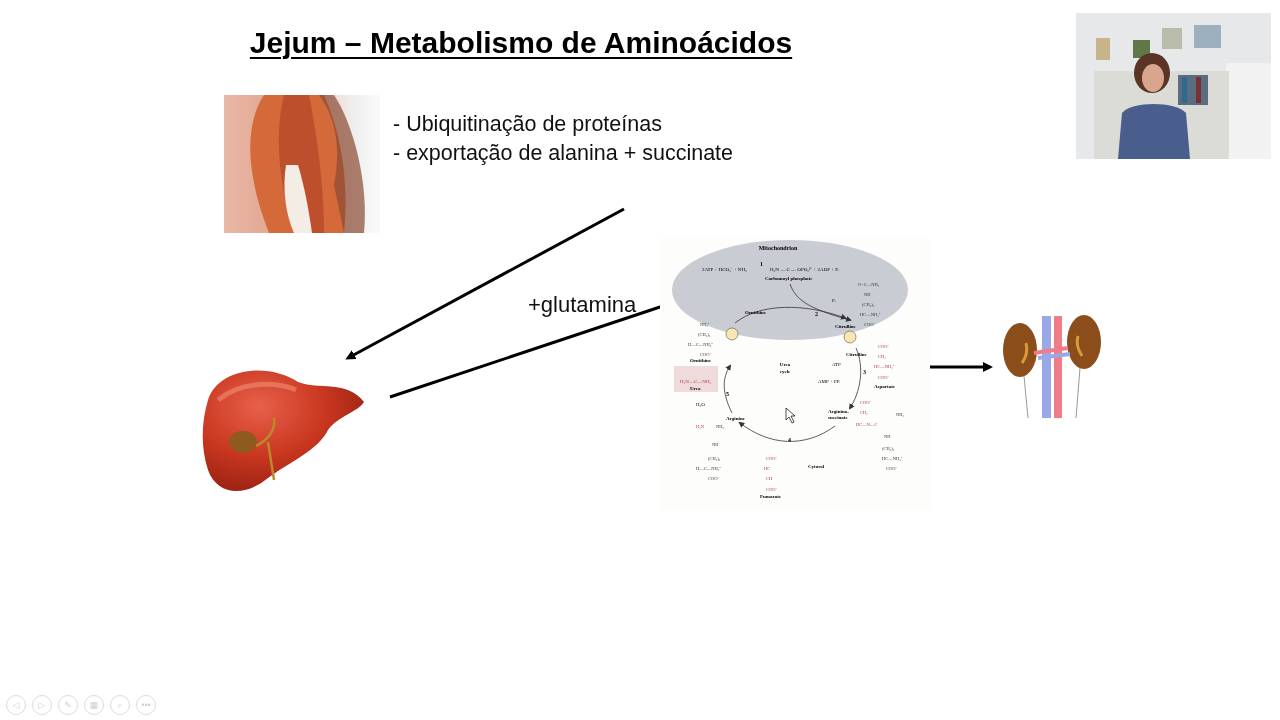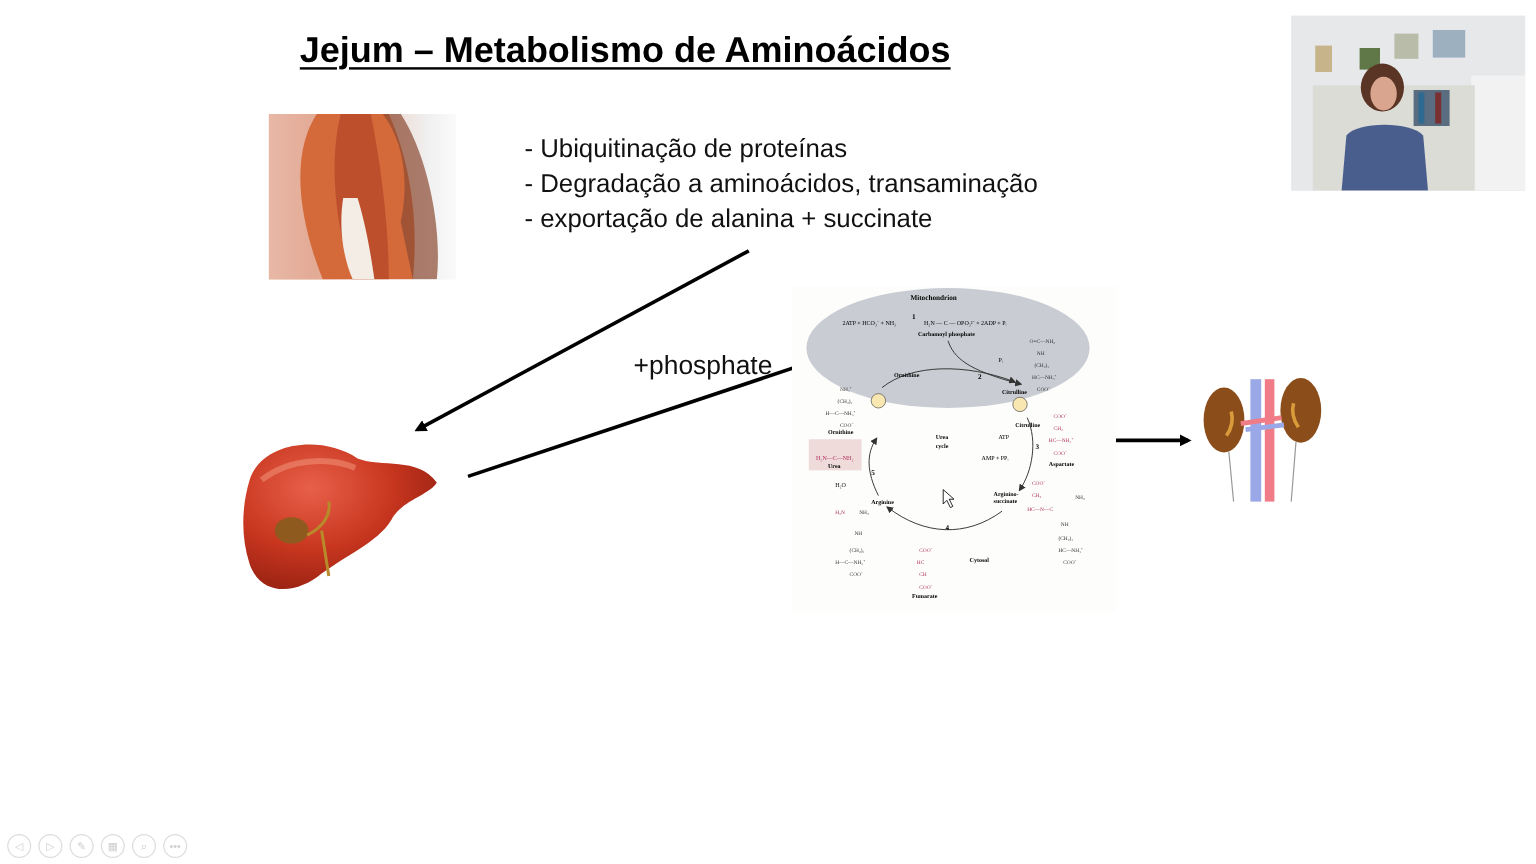--- a/index.html
+++ b/index.html
@@ -1,19 +1,19 @@
 <!DOCTYPE html>
 <html><head>
 <meta charset="utf-8">
 <style>
   html,body{margin:0;padding:0;}
   body{width:1280px;height:720px;position:relative;overflow:hidden;background:#ffffff;font-family:"Liberation Sans",sans-serif;}
   .title{position:absolute;left:0;width:1042px;top:26px;text-align:center;font-size:30px;font-weight:bold;color:#000;}
   .title span{text-decoration:underline;text-decoration-thickness:2px;text-underline-offset:4px;}
-  .bullets{position:absolute;left:393px;top:110px;font-size:21.5px;line-height:29px;color:#111;margin-left:44px;}
+  .bullets{position:absolute;left:393px;top:110px;font-size:21.5px;line-height:29px;color:#111;}
   .bullets div{white-space:nowrap;}
   .muscle{position:absolute;left:224px;top:95px;width:156px;height:138px;overflow:hidden;
     background:linear-gradient(90deg,#e8b8a6 0%,#e3aa95 25%,#f0f0f0 85%,#fafafa 100%);}
   .arg-label{position:absolute;left:528px;top:292px;font-size:22px;color:#111;}
   .liver{position:absolute;left:198px;top:360px;width:172px;height:140px;}
   .kidney{position:absolute;left:998px;top:308px;width:108px;height:115px;}
   .diagram{position:absolute;left:660px;top:238px;width:270px;height:272px;}
   .webcam{position:absolute;left:1076px;top:13px;width:195px;height:146px;overflow:hidden;background:#e9ecef;}
   .ctrl{position:absolute;top:695px;display:flex;gap:6px;left:6px;}
   .ctrl .b{width:18px;height:18px;border:1px solid #dcdcdc;border-radius:50%;display:flex;align-items:center;justify-content:center;font-size:9px;color:#cfcfcf;}
@@ -28,36 +28,35 @@
   <svg width="156" height="138" viewBox="0 0 156 138">
     <path d="M40,0 C20,30 22,80 45,138 L120,138 C125,90 118,40 100,0 Z" fill="#d4693a"></path>
     <path d="M60,0 C50,40 55,90 70,138 L100,138 C100,100 95,50 85,0 Z" fill="#b8492a" opacity="0.8"></path>
     <path d="M62,70 C58,95 62,120 70,138 L88,138 C84,110 80,90 74,70 Z" fill="#f3ede6"></path>
     <path d="M95,0 C110,20 118,50 110,90 L120,138 L140,138 C145,90 130,30 110,0 Z" fill="#8c4a33" opacity="0.7"></path>
   </svg>
 </div>
 
 <div class="bullets">
   <div>- Ubiquitinação de proteínas</div>
-  <div>- Degradação a aminoácidos, transaminação</div>
   <div>- exportação de alanina + succinate</div>
 </div>
 
 <svg style="position:absolute;left:0;top:0" width="1280" height="720">
   <defs>
     <marker id="ah" markerWidth="10" markerHeight="10" refX="7" refY="5" orient="auto" markerUnits="userSpaceOnUse">
       <path d="M0,0 L10,5 L0,10 Z" fill="#000"></path>
     </marker>
   </defs>
   <line x1="624" y1="209" x2="348" y2="358" stroke="#000" stroke-width="3" marker-end="url(#ah)"></line>
   <line x1="390" y1="397" x2="750" y2="277" stroke="#000" stroke-width="3" marker-end="url(#ah)"></line>
   <line x1="928" y1="367" x2="990" y2="367" stroke="#000" stroke-width="3" marker-end="url(#ah)"></line>
 </svg>
 
-<div class="arg-label">+phosphate</div>
+<div class="arg-label">+glutamina</div>
 
 <div class="liver">
   <svg width="172" height="140" viewBox="0 0 172 140">
     <defs>
       <radialGradient id="lg" cx="35%" cy="30%" r="70%">
         <stop offset="0" stop-color="#e8604a"></stop>
         <stop offset="0.6" stop-color="#c8361f"></stop>
         <stop offset="1" stop-color="#9e2414"></stop>
       </radialGradient>
     </defs>

